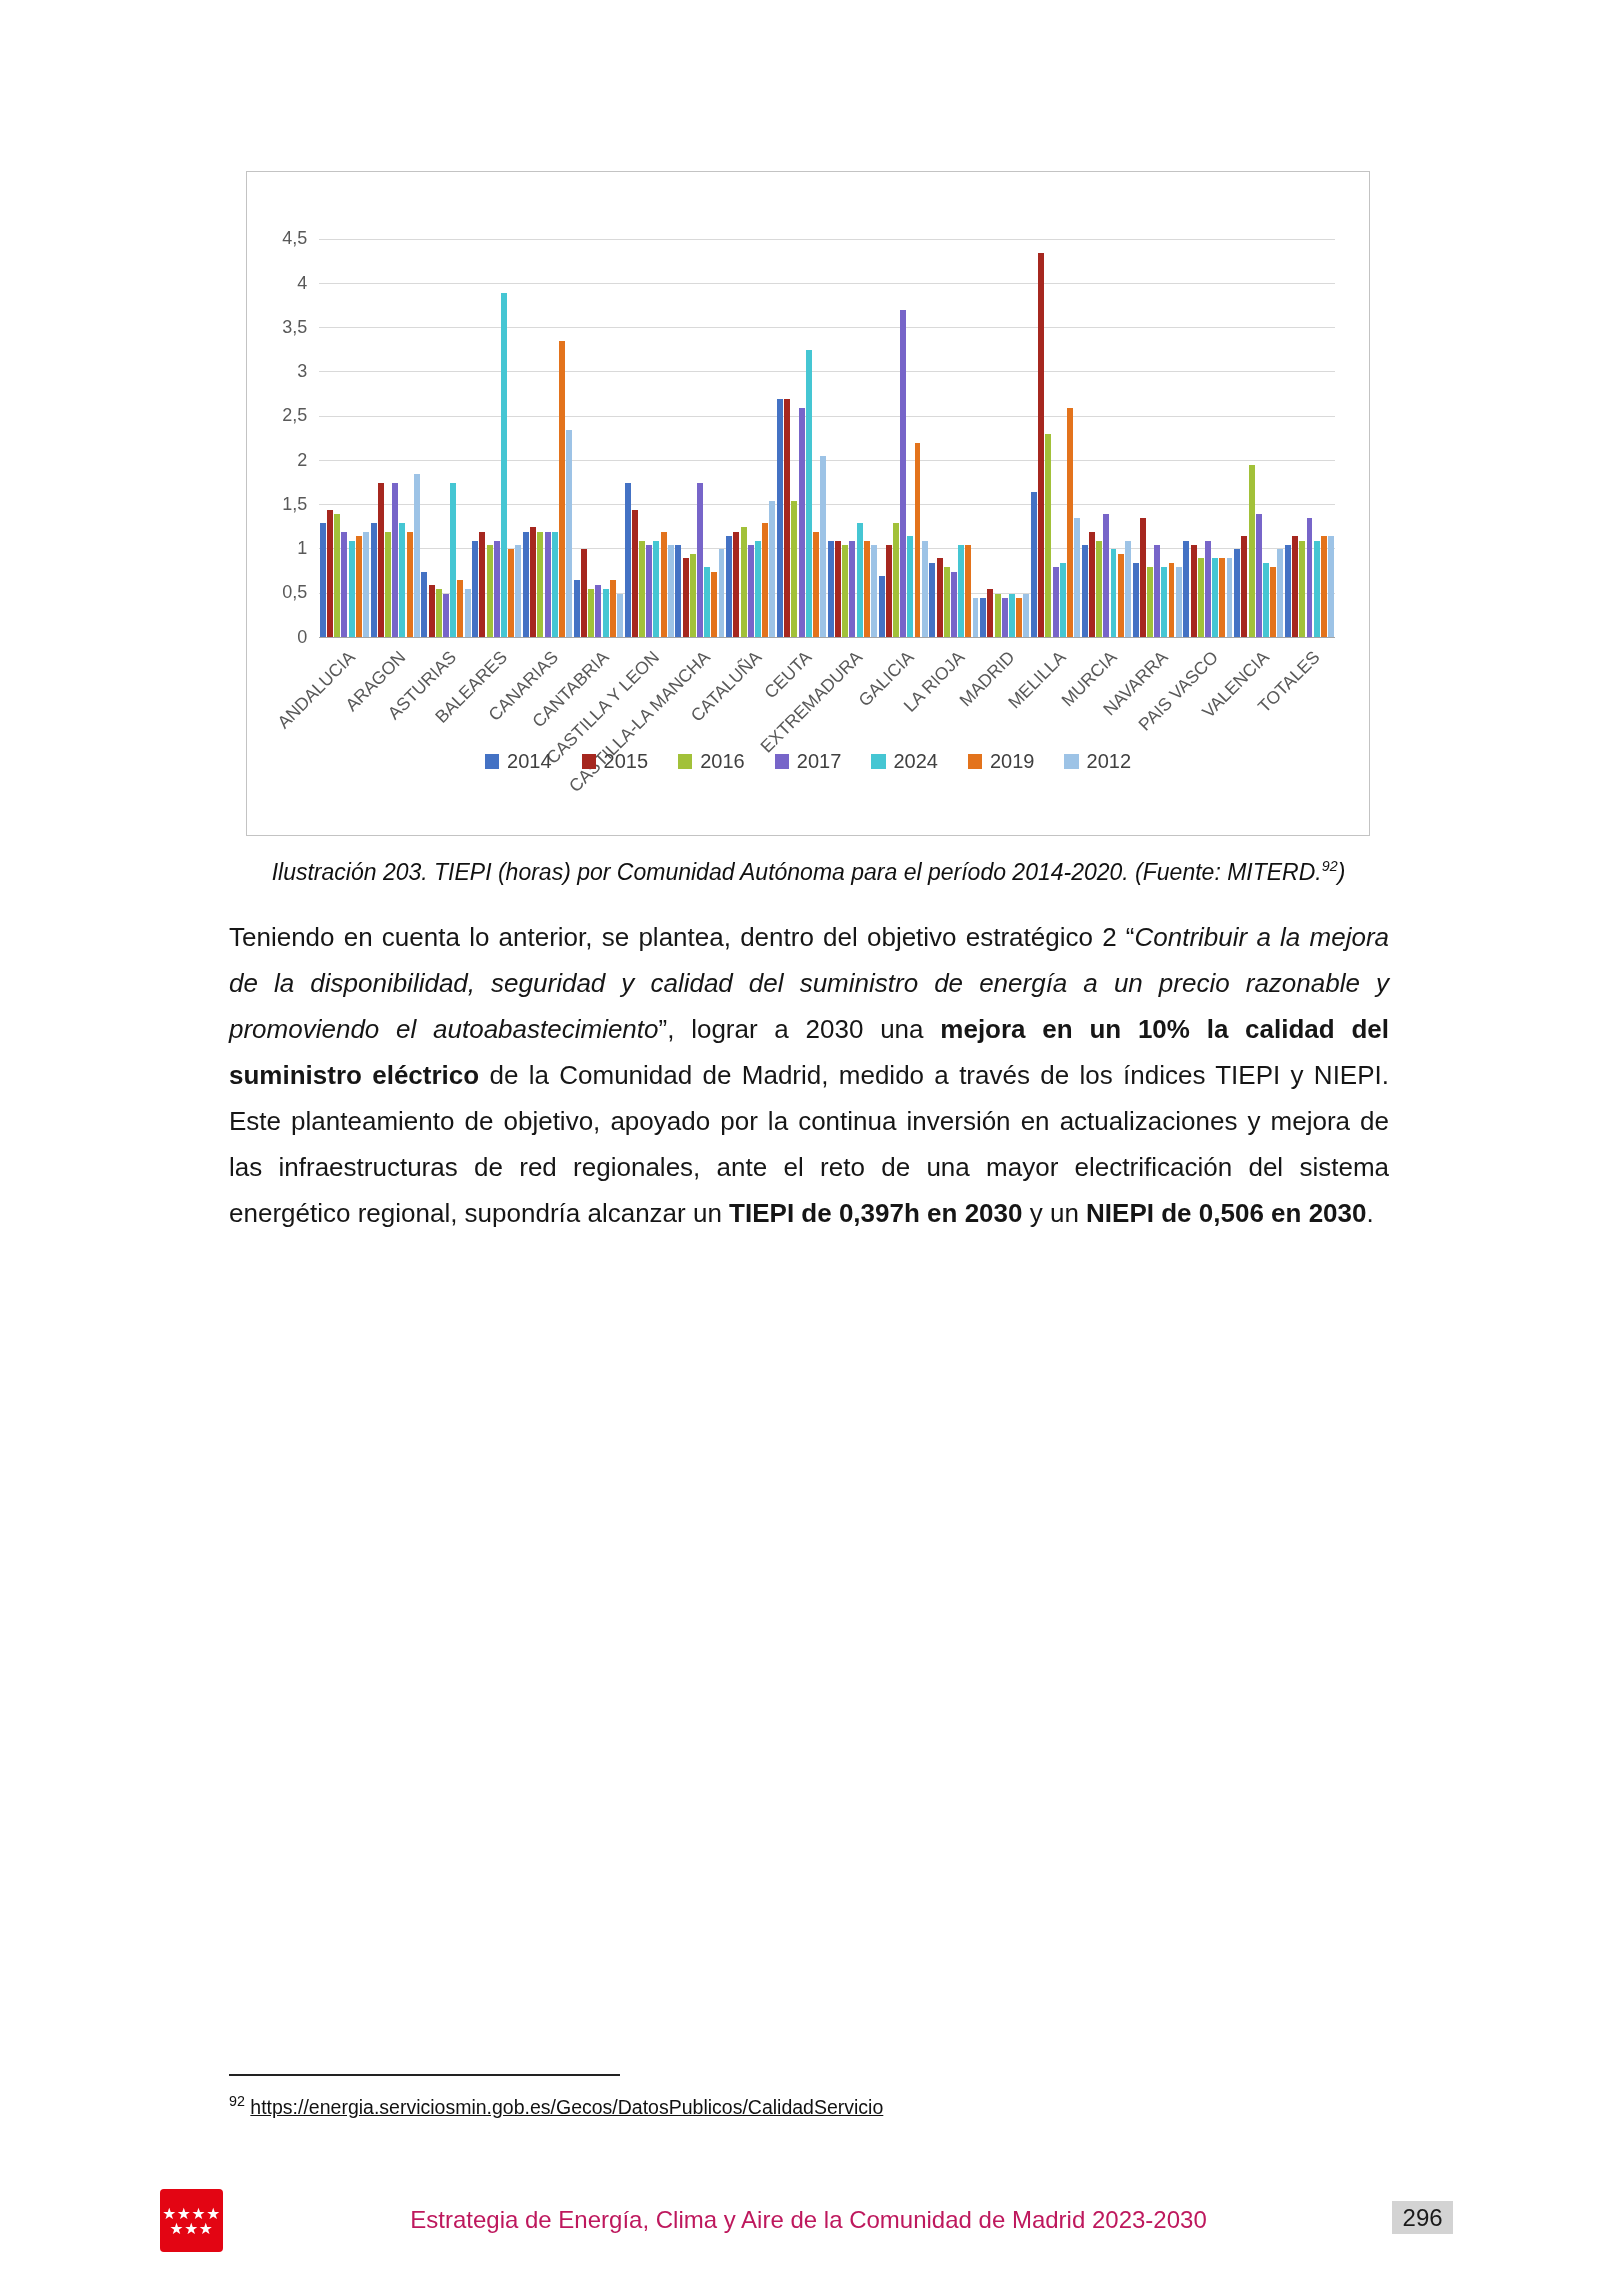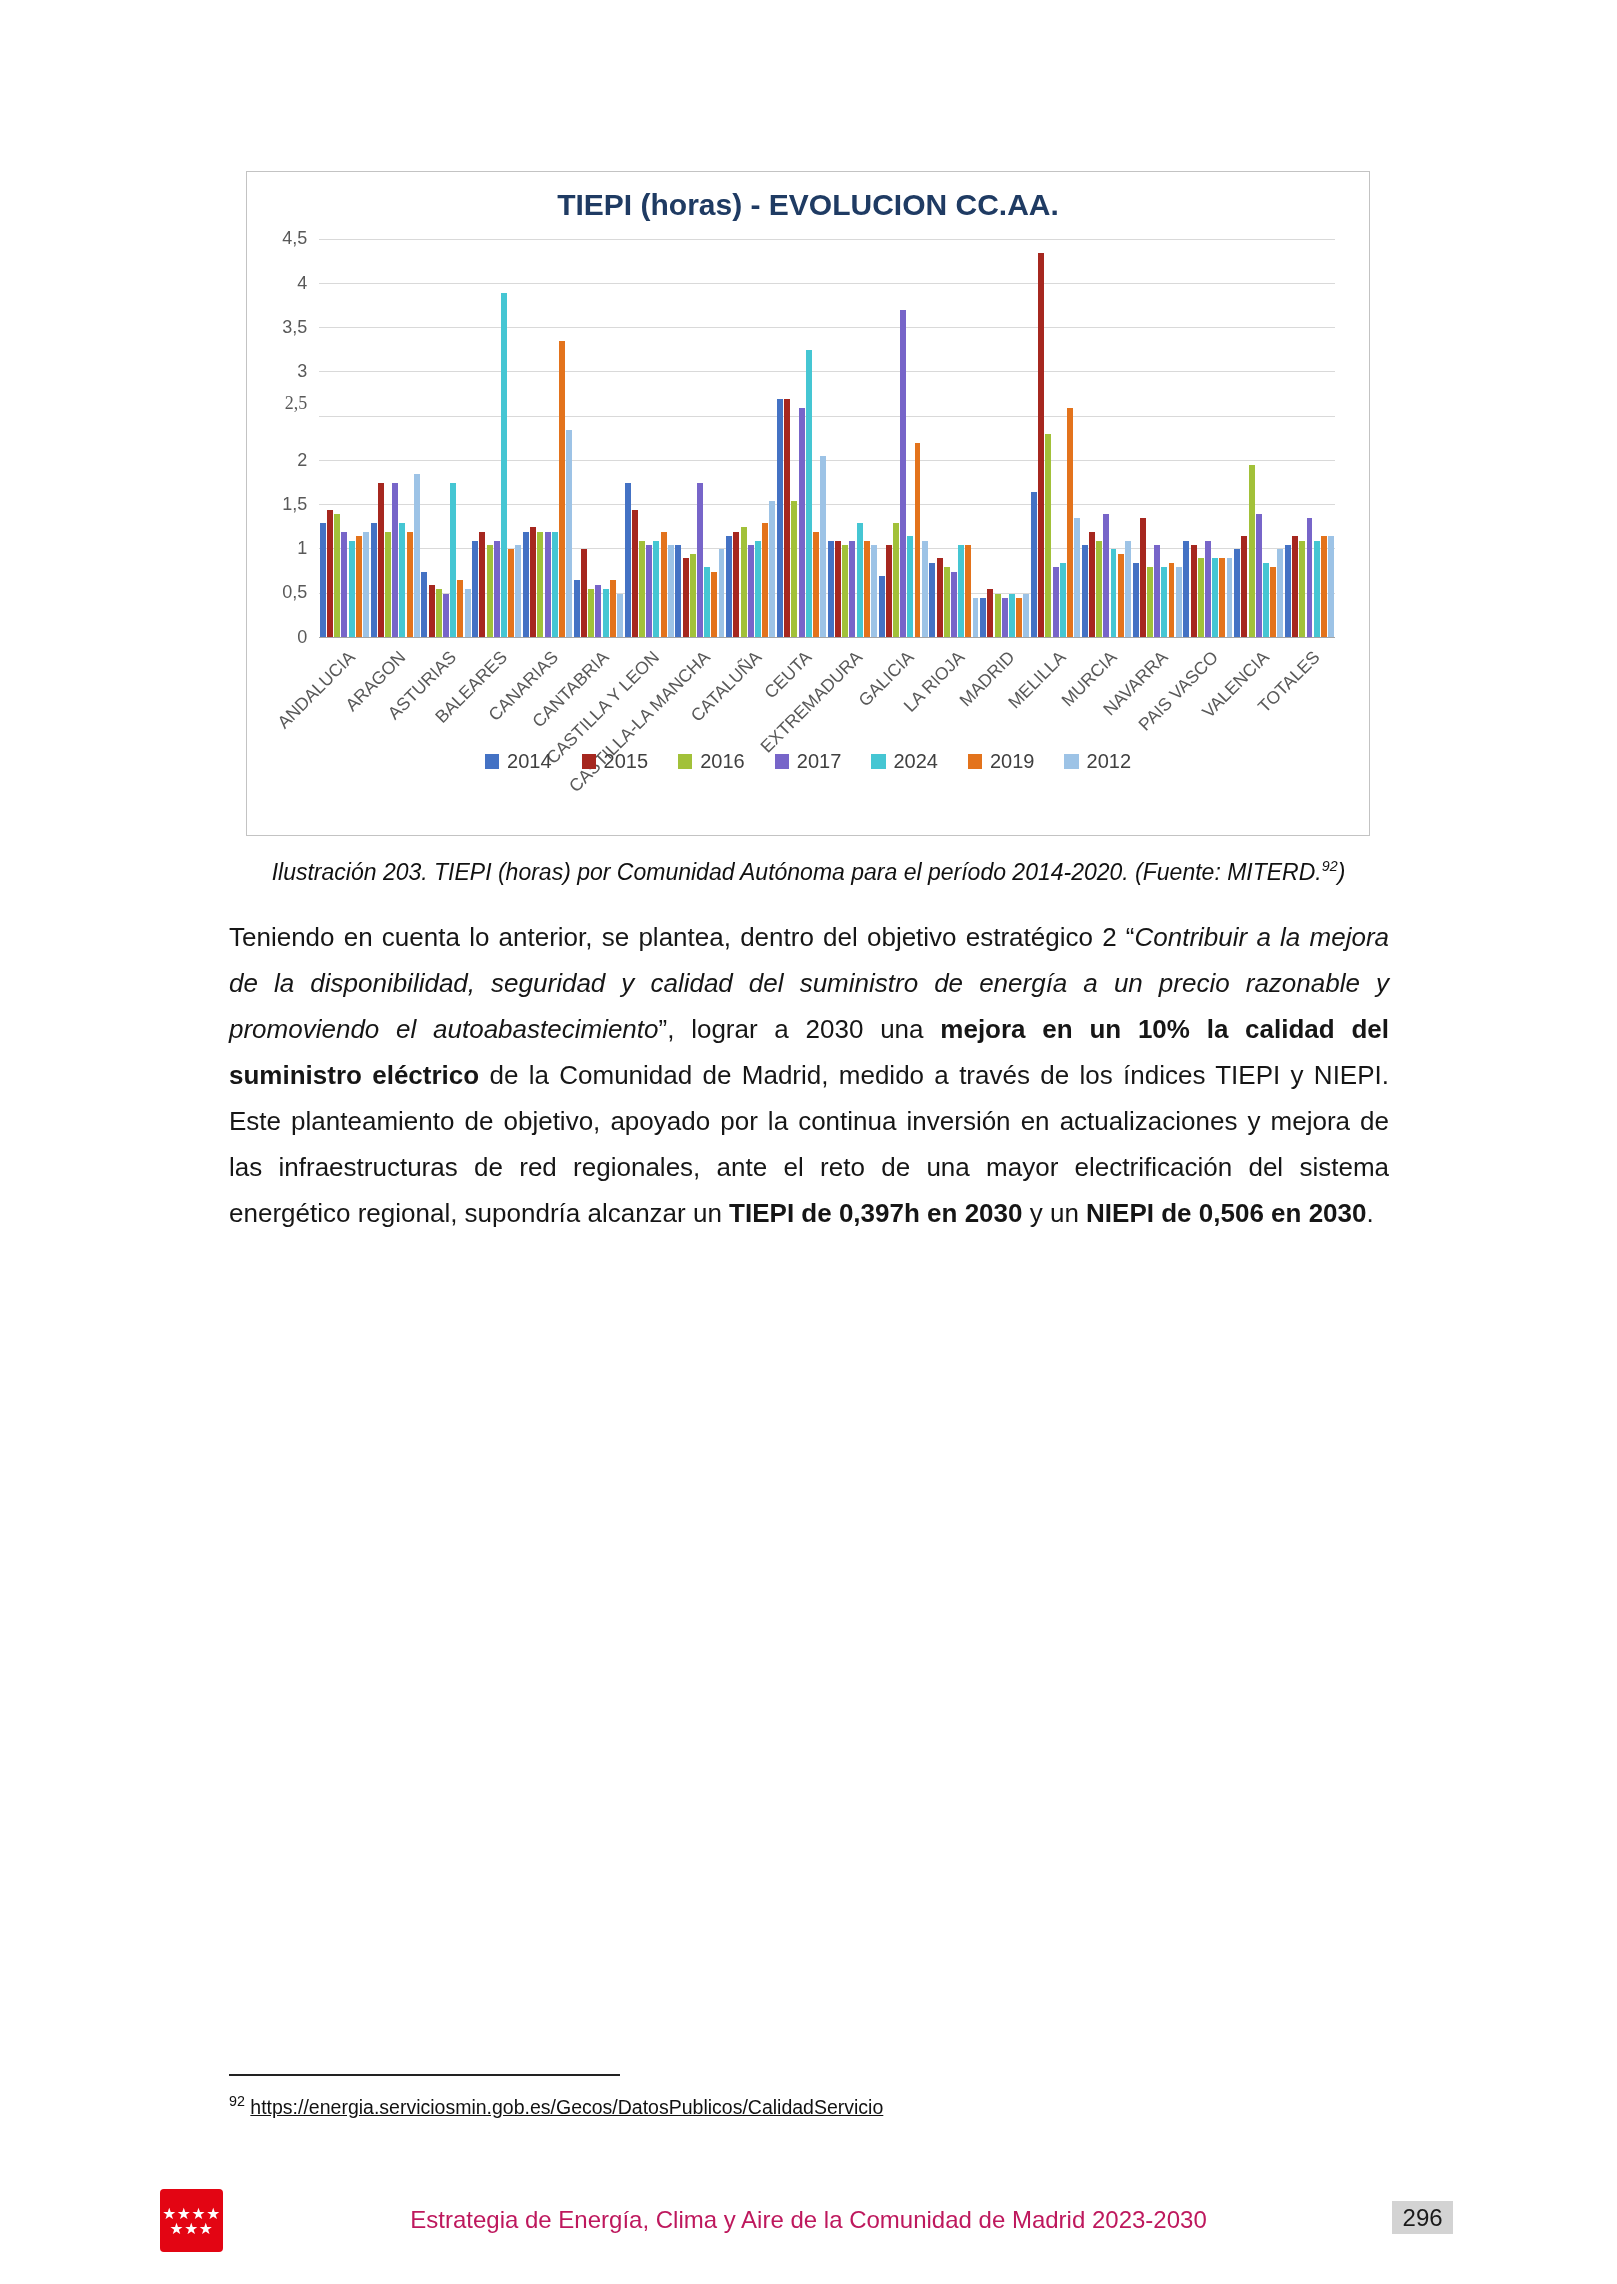--- a/index.html
+++ b/index.html
@@ -168,41 +168,40 @@
     font-size: 24px;
     color: #1a1a1a;
   }
 </style>
 </head>
 <body>
 
 <div class="page">
 
   <div class="chart-frame">
-    <div class="chart-title">TIEPI (horas) - EVOLUCION CC.AA.</div>
 
     <div class="plot">
       <div>
           <div class="gridline" style="bottom: 44px;"></div>
           <div class="gridline" style="bottom: 89px;"></div>
           <div class="gridline" style="bottom: 133px;"></div>
           <div class="gridline" style="bottom: 177px;"></div>
           <div class="gridline" style="bottom: 221px;"></div>
           <div class="gridline" style="bottom: 266px;"></div>
           <div class="gridline" style="bottom: 310px;"></div>
           <div class="gridline" style="bottom: 354px;"></div>
           <div class="gridline" style="bottom: 398px;"></div>
         </div>
       <div>
           <div class="ytick" style="bottom: -9.8px;">0</div>
           <div class="ytick" style="bottom: 35px;">0,5</div>
           <div class="ytick" style="bottom: 79px;">1</div>
           <div class="ytick" style="bottom: 123px;">1,5</div>
           <div class="ytick" style="bottom: 167px;">2</div>
-          <div class="ytick" style="bottom: 224px; font-family: Liberation Serif, serif;">2,5</div>
+          <div class="ytick" style="bottom: 212px;">2,5</div>
           <div class="ytick" style="bottom: 256px;">3</div>
           <div class="ytick" style="bottom: 300px;">3,5</div>
           <div class="ytick" style="bottom: 344px;">4</div>
           <div class="ytick" style="bottom: 389px;">4,5</div>
         </div>
       <div class="bars">
           <div class="bar-group">
             <div class="bar" title="ANDALUCIA 2014: 1.3" style="height: 115px; background: rgb(68, 114, 196);"></div>
             <div class="bar" title="ANDALUCIA 2015: 1.45" style="height: 128px; background: rgb(166, 39, 31);"></div>
             <div class="bar" title="ANDALUCIA 2016: 1.4" style="height: 124px; background: rgb(162, 193, 57);"></div>

